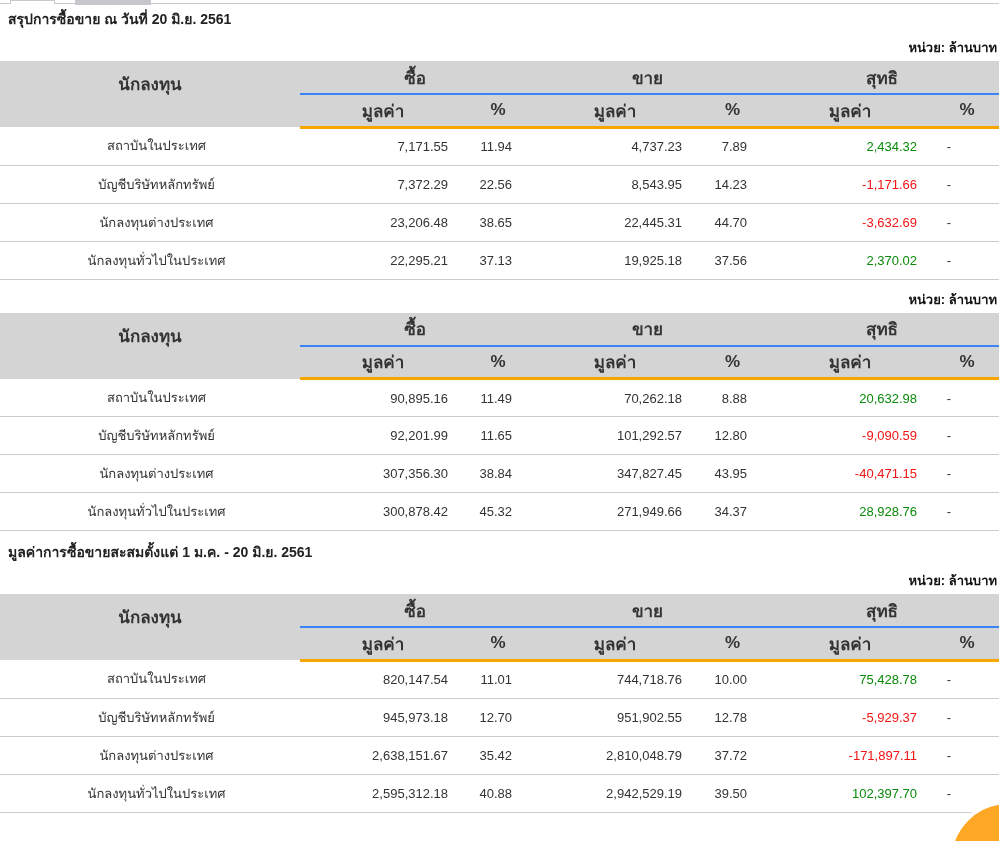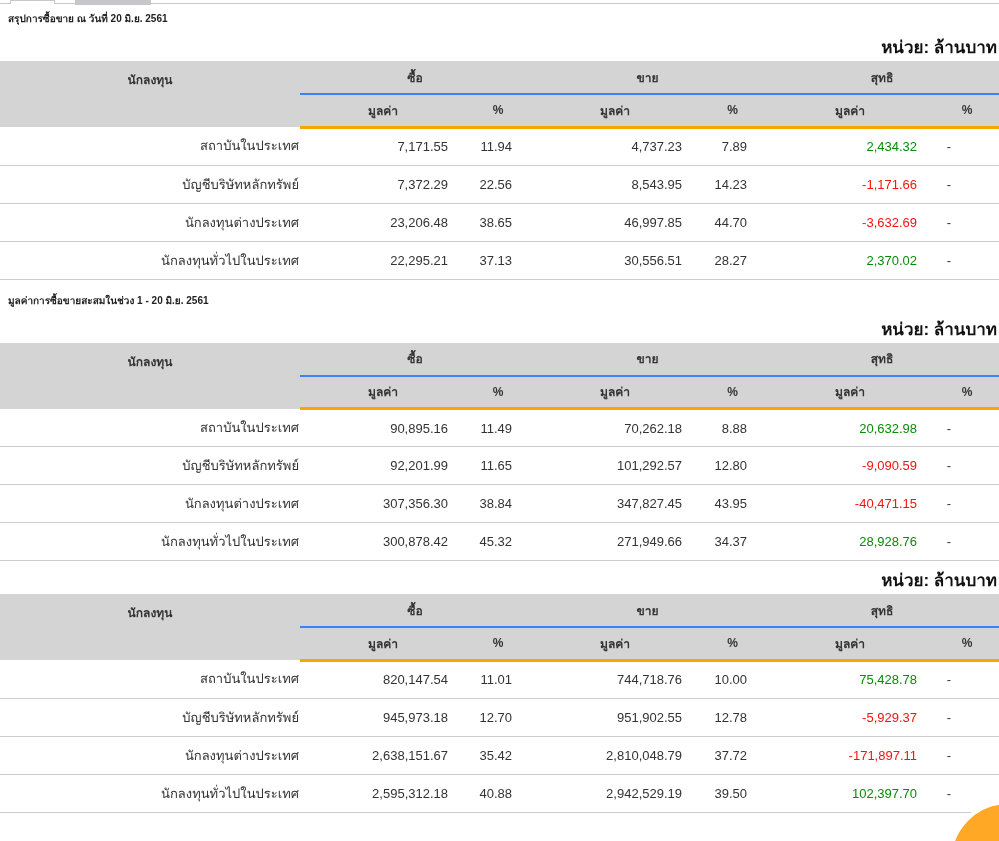--- a/index.html
+++ b/index.html
@@ -14,40 +14,40 @@
   html,body{margin:0;padding:0;background:#fff;}
   body{font-family:"Liberation Sans","DejaVu Sans",sans-serif;color:#333;}
   .page{position:relative;width:999px;height:841px;overflow:hidden;background:#fff;}
 
   
   .tab-edge{position:relative;height:4px;border-bottom:1px solid #c9c9c9;}
   .tab-partial-outline{position:absolute;left:10px;top:0;width:45px;height:4px;background:#fff;
     border:1px solid #c9c9c9;border-bottom:none;}
   .tab-partial-fill{position:absolute;left:75px;top:0;width:76px;height:5px;background:#c6c6cb;}
 
-  .section-title{font-size:10px;font-weight:bold;color:#222;margin:12px 0 0 8px;line-height:18px;}
+  .section-title{font-size:14px;font-weight:bold;color:#222;margin:12px 0 0 8px;line-height:18px;}
   .market-section.first .section-title{margin-top:6px;}
-  .unit-label{text-align:right;font-weight:bold;font-size:17px;color:#111;margin:12px 2px 5px 0;line-height:16px;}
+  .unit-label{text-align:right;font-weight:bold;font-size:13px;color:#111;margin:12px 2px 5px 0;line-height:16px;}
 
   table.market-table{width:100%;border-collapse:collapse;table-layout:fixed;}
   col.c-investor{width:300px;}
   col.c-buy-val{width:166px;}
   col.c-buy-pct{width:64px;}
   col.c-sell-val{width:170px;}
   col.c-sell-pct{width:65px;}
   col.c-net-val{width:170px;}
   col.c-net-pct{width:64px;}
 
-  thead th{background:var(--header-bg);font-size:12px;font-weight:bold;color:#333;text-align:center;}
+  thead th{background:var(--header-bg);font-size:17px;font-weight:bold;color:#333;text-align:center;}
   tr.group-row th{height:33px;}
   th.th-investor{vertical-align:top;padding-top:9px;border-bottom:0;}
   tr.sub-row th{height:33px;border-top:2px solid #3b82f6;border-bottom:3px solid var(--accent);}
 
   tbody td{height:38px;border-bottom:1px solid var(--divider);font-size:13px;color:#333;background:#fff;}
-  td.td-investor{text-align:right;padding-left:14px;}
+  td.td-investor{text-align:center;padding-left:14px;}
   td.td-num{text-align:right;padding-right:18px;}
   td.td-pct{text-align:right;padding-right:18px;}
   td.td-net-pct{text-align:right;padding-right:48px;}
   td.pos{color:var(--positive);}
   td.neg{color:var(--negative);}
 
   .fab{position:absolute;left:948px;top:800px;width:120px;height:120px;border-radius:50%;
     background:var(--fab);border:4px solid #ffffff;cursor:pointer;}
 </style>
 </head>
@@ -105,102 +105,32 @@
           <td class="td-pct">22.56</td>
           <td class="td-num">8,543.95</td>
           <td class="td-pct">14.23</td>
           <td class="td-num neg">-1,171.66</td>
           <td class="td-net-pct">-</td>
         </tr>
         <tr>
           <td class="td-investor">นักลงทุนต่างประเทศ</td>
           <td class="td-num">23,206.48</td>
           <td class="td-pct">38.65</td>
-          <td class="td-num">46,997.85</td>
+          <td class="td-num">22,445.31</td>
           <td class="td-pct">44.70</td>
           <td class="td-num neg">-3,632.69</td>
           <td class="td-net-pct">-</td>
         </tr>
         <tr>
           <td class="td-investor">นักลงทุนทั่วไปในประเทศ</td>
           <td class="td-num">22,295.21</td>
           <td class="td-pct">37.13</td>
-          <td class="td-num">30,556.51</td>
-          <td class="td-pct">28.27</td>
+          <td class="td-num">19,925.18</td>
+          <td class="td-pct">37.56</td>
           <td class="td-num pos">2,370.02</td>
-          <td class="td-net-pct">-</td>
-        </tr>
-      </tbody>
-    </table>
-  </div>
-
-  <div class="market-section">
-    <h2 class="section-title">มูลค่าการซื้อขายสะสมในช่วง 1 - 20 มิ.ย. 2561</h2>
-    <div class="unit-label">หน่วย: ล้านบาท</div>
-    <table class="market-table">
-      <colgroup>
-        <col class="c-investor">
-          <col class="c-buy-val">
-          <col class="c-buy-pct">
-        <col class="c-sell-val">
-          <col class="c-sell-pct">
-          <col class="c-net-val">
-          <col class="c-net-pct">
-      </colgroup>
-      <thead>
-        <tr class="group-row">
-          <th class="th-investor" rowspan="2">นักลงทุน</th>
-          <th colspan="2">ซื้อ</th>
-          <th colspan="2">ขาย</th>
-          <th colspan="2">สุทธิ</th>
-        </tr>
-        <tr class="sub-row">
-          <th>มูลค่า</th>
-          <th>%</th>
-          <th>มูลค่า</th>
-          <th>%</th>
-          <th>มูลค่า</th>
-          <th>%</th>
-        </tr>
-      </thead>
-      <tbody>
-        <tr>
-          <td class="td-investor">สถาบันในประเทศ</td>
-          <td class="td-num">90,895.16</td>
-          <td class="td-pct">11.49</td>
-          <td class="td-num">70,262.18</td>
-          <td class="td-pct">8.88</td>
-          <td class="td-num pos">20,632.98</td>
-          <td class="td-net-pct">-</td>
-        </tr>
-        <tr>
-          <td class="td-investor">บัญชีบริษัทหลักทรัพย์</td>
-          <td class="td-num">92,201.99</td>
-          <td class="td-pct">11.65</td>
-          <td class="td-num">101,292.57</td>
-          <td class="td-pct">12.80</td>
-          <td class="td-num neg">-9,090.59</td>
-          <td class="td-net-pct">-</td>
-        </tr>
-        <tr>
-          <td class="td-investor">นักลงทุนต่างประเทศ</td>
-          <td class="td-num">307,356.30</td>
-          <td class="td-pct">38.84</td>
-          <td class="td-num">347,827.45</td>
-          <td class="td-pct">43.95</td>
-          <td class="td-num neg">-40,471.15</td>
-          <td class="td-net-pct">-</td>
-        </tr>
-        <tr>
-          <td class="td-investor">นักลงทุนทั่วไปในประเทศ</td>
-          <td class="td-num">300,878.42</td>
-          <td class="td-pct">45.32</td>
-          <td class="td-num">271,949.66</td>
-          <td class="td-pct">34.37</td>
-          <td class="td-num pos">28,928.76</td>
           <td class="td-net-pct">-</td>
         </tr>
       </tbody>
     </table>
   </div>
 
   <div class="market-section">
     <div class="unit-label">หน่วย: ล้านบาท</div>
     <table class="market-table">
       <colgroup>
@@ -224,20 +154,90 @@
           <th>%</th>
           <th>มูลค่า</th>
           <th>%</th>
           <th>มูลค่า</th>
           <th>%</th>
         </tr>
       </thead>
       <tbody>
         <tr>
           <td class="td-investor">สถาบันในประเทศ</td>
+          <td class="td-num">90,895.16</td>
+          <td class="td-pct">11.49</td>
+          <td class="td-num">70,262.18</td>
+          <td class="td-pct">8.88</td>
+          <td class="td-num pos">20,632.98</td>
+          <td class="td-net-pct">-</td>
+        </tr>
+        <tr>
+          <td class="td-investor">บัญชีบริษัทหลักทรัพย์</td>
+          <td class="td-num">92,201.99</td>
+          <td class="td-pct">11.65</td>
+          <td class="td-num">101,292.57</td>
+          <td class="td-pct">12.80</td>
+          <td class="td-num neg">-9,090.59</td>
+          <td class="td-net-pct">-</td>
+        </tr>
+        <tr>
+          <td class="td-investor">นักลงทุนต่างประเทศ</td>
+          <td class="td-num">307,356.30</td>
+          <td class="td-pct">38.84</td>
+          <td class="td-num">347,827.45</td>
+          <td class="td-pct">43.95</td>
+          <td class="td-num neg">-40,471.15</td>
+          <td class="td-net-pct">-</td>
+        </tr>
+        <tr>
+          <td class="td-investor">นักลงทุนทั่วไปในประเทศ</td>
+          <td class="td-num">300,878.42</td>
+          <td class="td-pct">45.32</td>
+          <td class="td-num">271,949.66</td>
+          <td class="td-pct">34.37</td>
+          <td class="td-num pos">28,928.76</td>
+          <td class="td-net-pct">-</td>
+        </tr>
+      </tbody>
+    </table>
+  </div>
+
+  <div class="market-section">
+    <h2 class="section-title">มูลค่าการซื้อขายสะสมตั้งแต่ 1 ม.ค. - 20 มิ.ย. 2561</h2>
+    <div class="unit-label">หน่วย: ล้านบาท</div>
+    <table class="market-table">
+      <colgroup>
+        <col class="c-investor">
+          <col class="c-buy-val">
+          <col class="c-buy-pct">
+        <col class="c-sell-val">
+          <col class="c-sell-pct">
+          <col class="c-net-val">
+          <col class="c-net-pct">
+      </colgroup>
+      <thead>
+        <tr class="group-row">
+          <th class="th-investor" rowspan="2">นักลงทุน</th>
+          <th colspan="2">ซื้อ</th>
+          <th colspan="2">ขาย</th>
+          <th colspan="2">สุทธิ</th>
+        </tr>
+        <tr class="sub-row">
+          <th>มูลค่า</th>
+          <th>%</th>
+          <th>มูลค่า</th>
+          <th>%</th>
+          <th>มูลค่า</th>
+          <th>%</th>
+        </tr>
+      </thead>
+      <tbody>
+        <tr>
+          <td class="td-investor">สถาบันในประเทศ</td>
           <td class="td-num">820,147.54</td>
           <td class="td-pct">11.01</td>
           <td class="td-num">744,718.76</td>
           <td class="td-pct">10.00</td>
           <td class="td-num pos">75,428.78</td>
           <td class="td-net-pct">-</td>
         </tr>
         <tr>
           <td class="td-investor">บัญชีบริษัทหลักทรัพย์</td>
           <td class="td-num">945,973.18</td>

